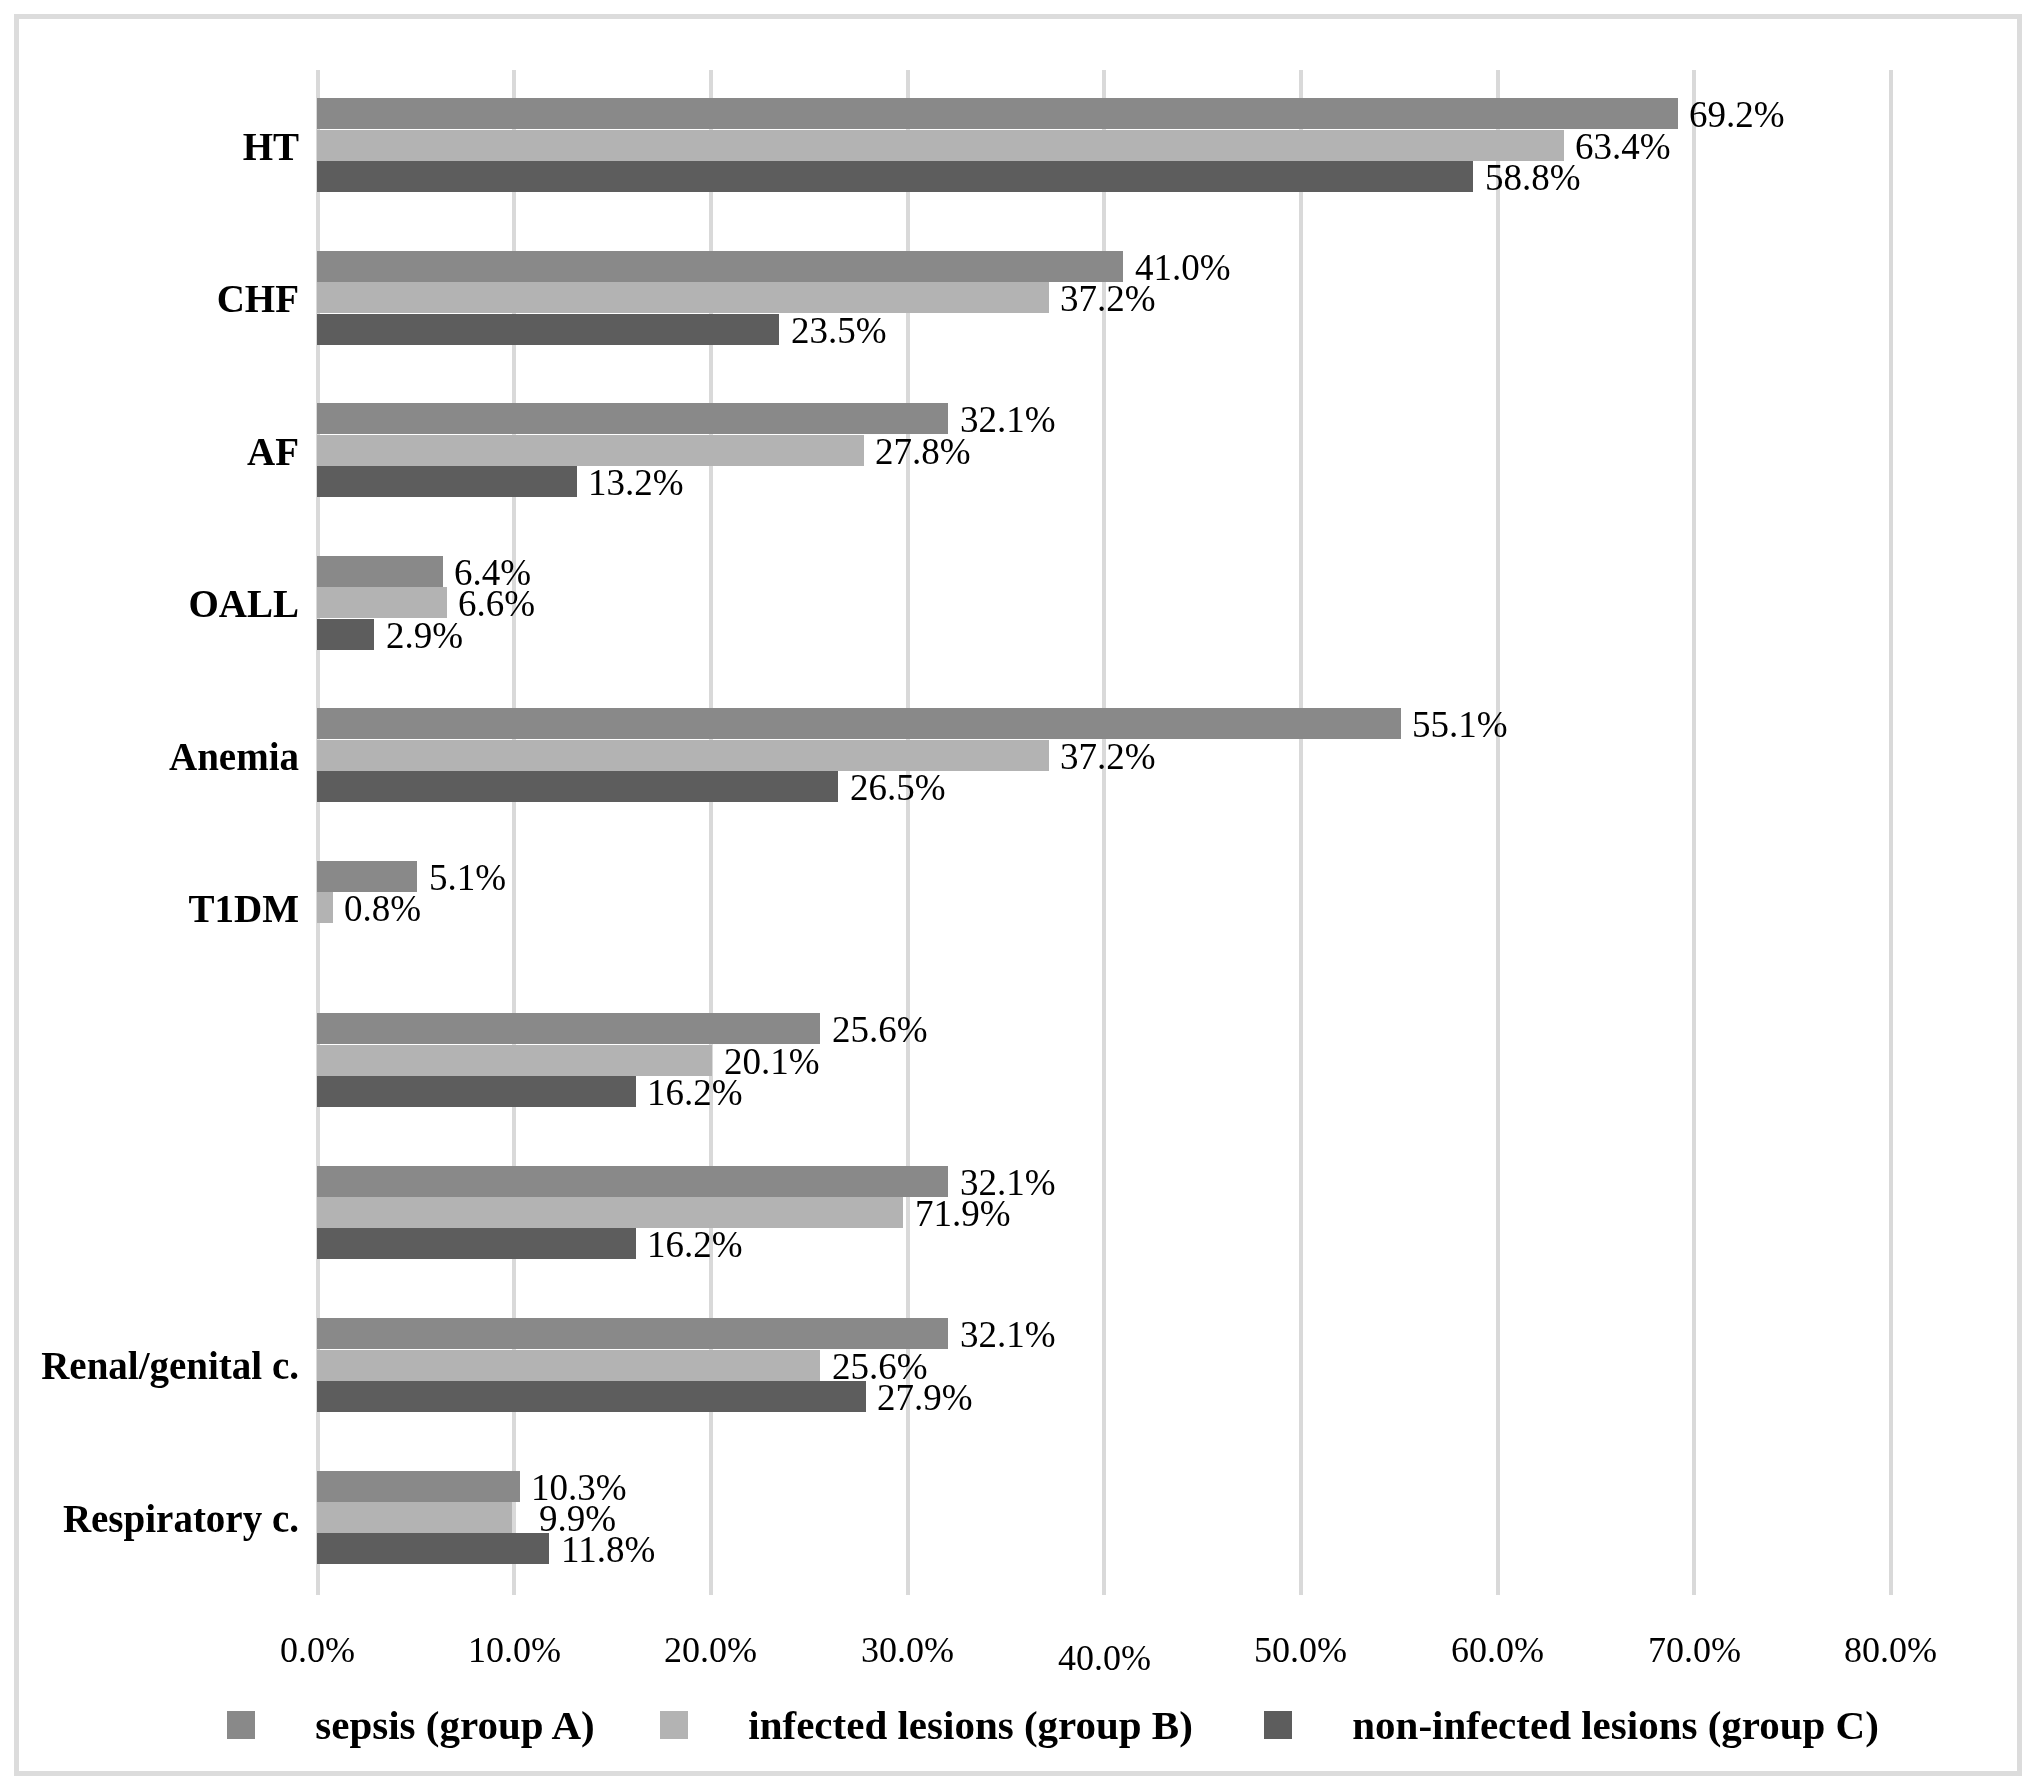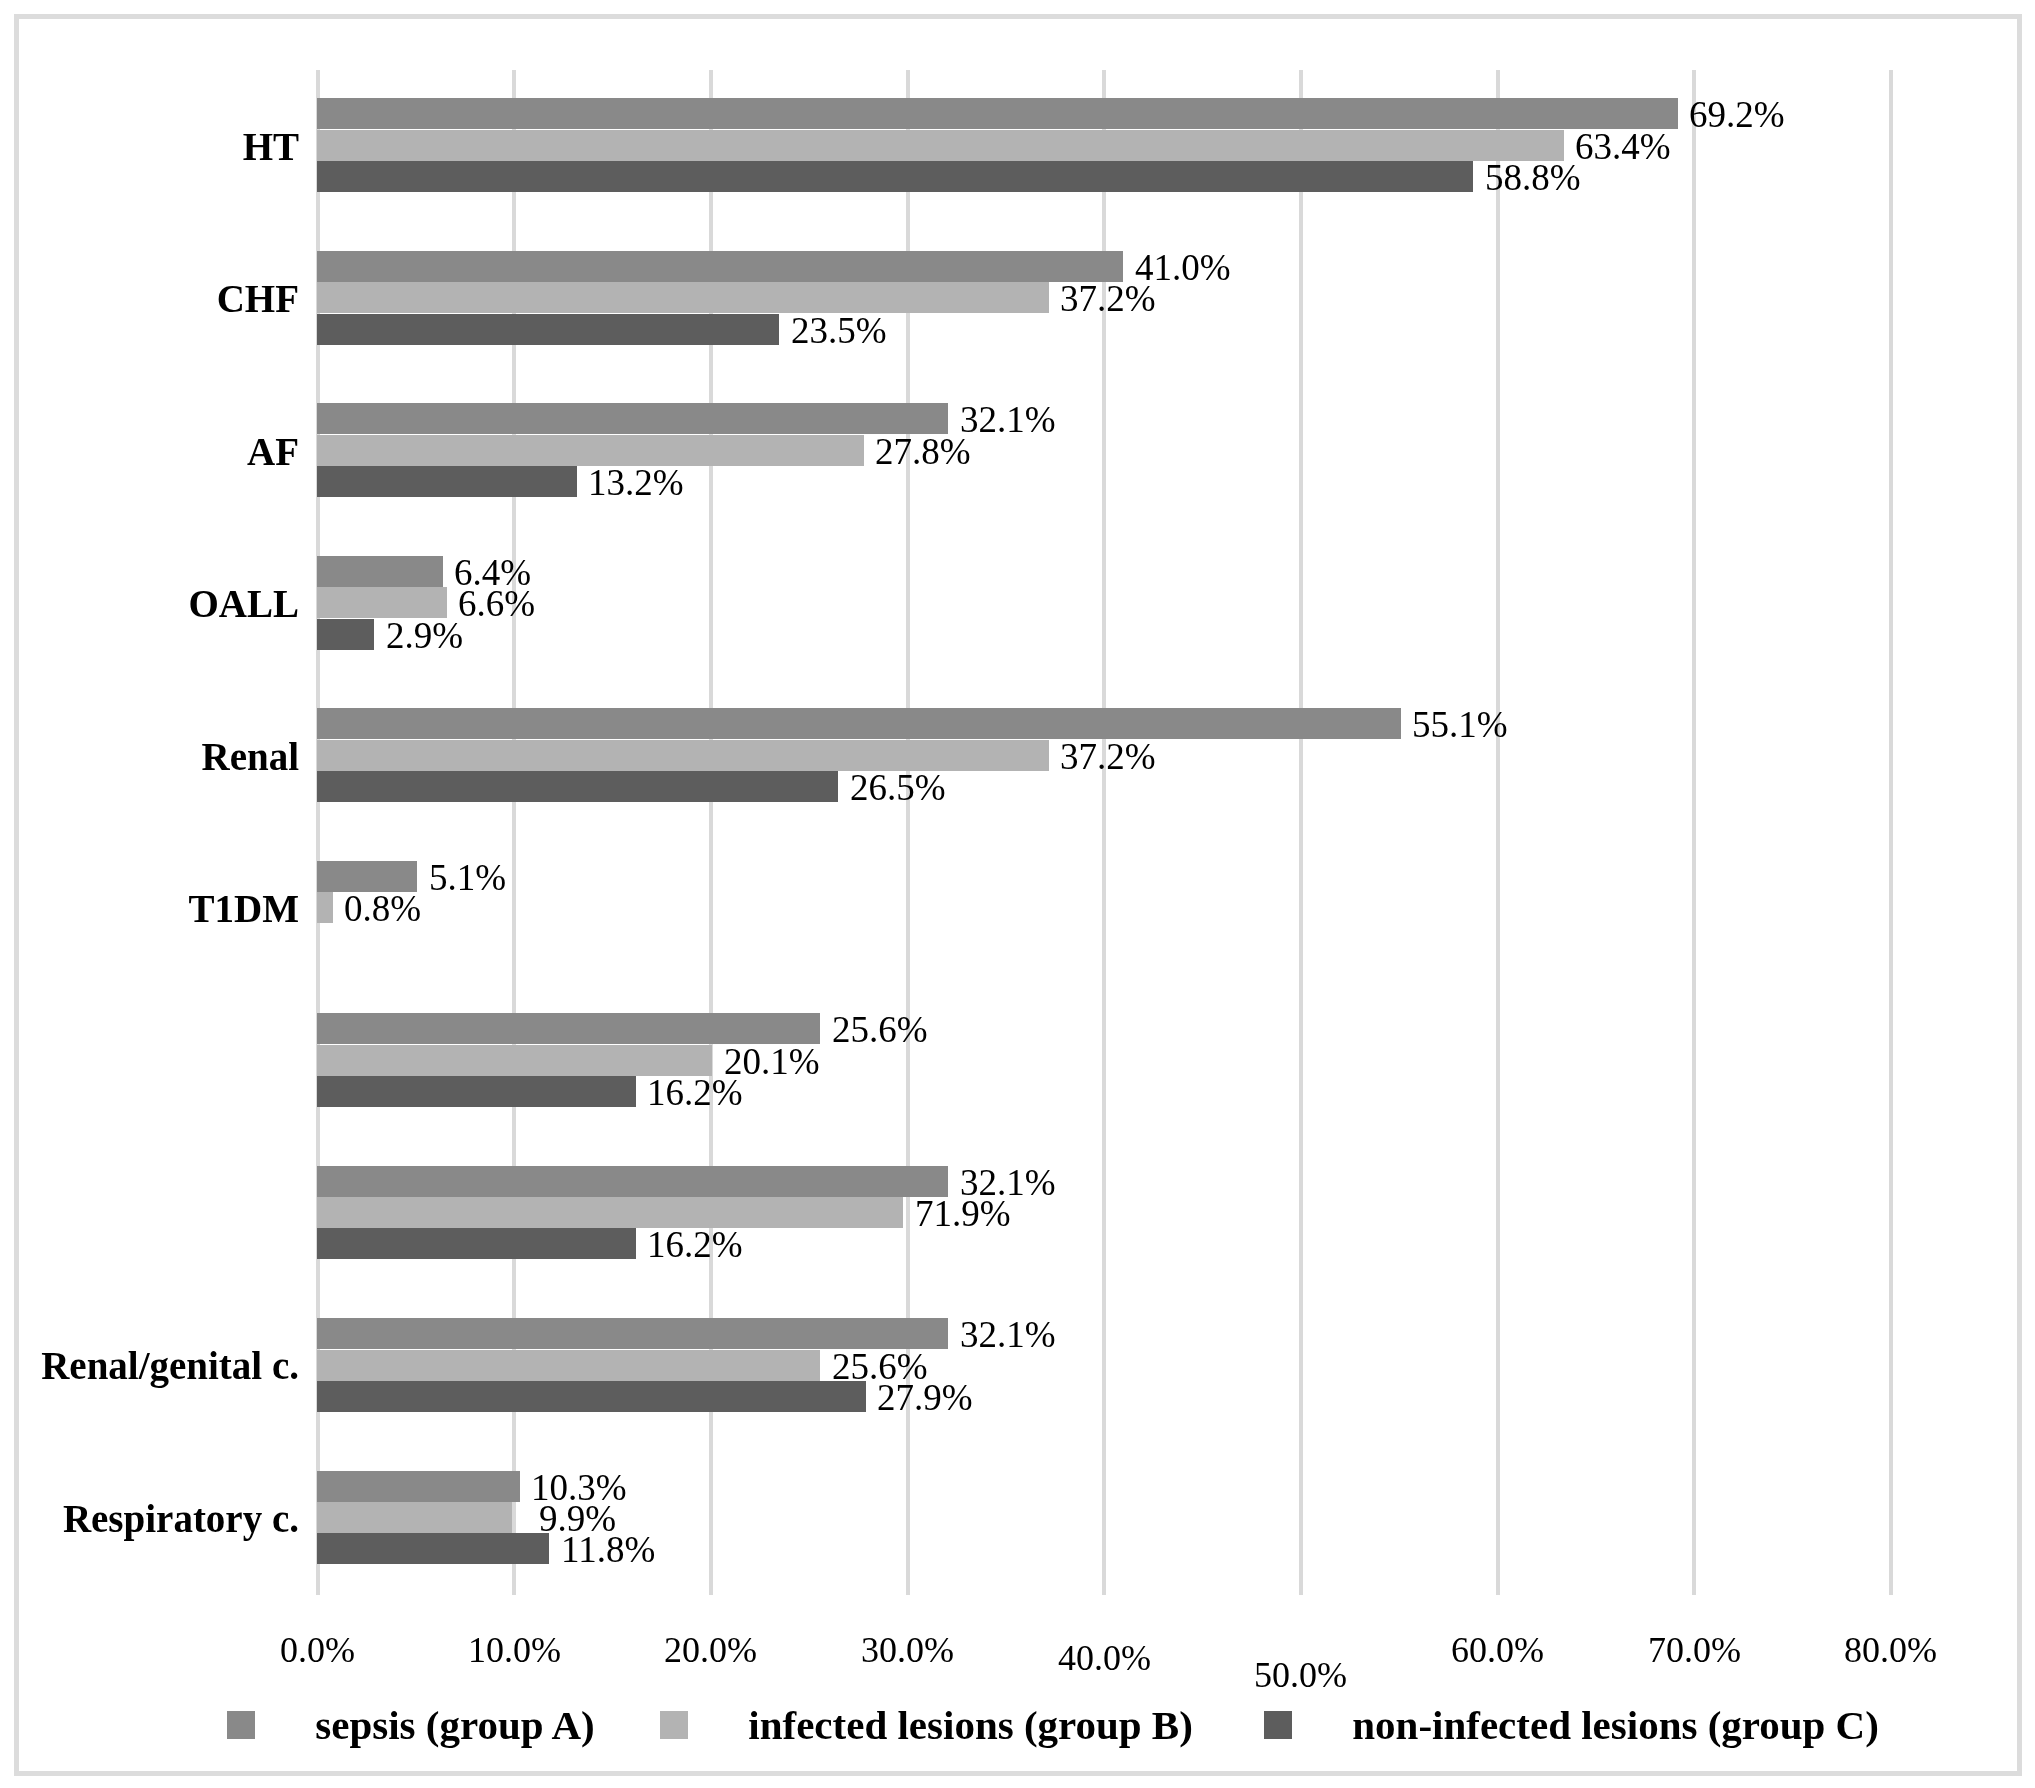--- a/index.html
+++ b/index.html
@@ -112,21 +112,21 @@
     <div class="val-label" style="left: 875px; top: 435px; height: 31px; line-height: 33px;">27.8%</div>
     <div class="bar" style="left: 317px; top: 466px; width: 260px; height: 31px; background: rgb(93, 93, 93);"></div>
     <div class="val-label" style="left: 588px; top: 466px; height: 31px; line-height: 33px;">13.2%</div>
     <div class="cat-label" style="top: 579px; height: 49px; line-height: 49px;">OALL</div>
     <div class="bar" style="left: 317px; top: 556px; width: 126px; height: 31px; background: rgb(137, 137, 137);"></div>
     <div class="val-label" style="left: 454px; top: 556px; height: 31px; line-height: 33px;">6.4%</div>
     <div class="bar" style="left: 317px; top: 587px; width: 130px; height: 31px; background: rgb(179, 179, 179);"></div>
     <div class="val-label" style="left: 458px; top: 587px; height: 31px; line-height: 33px;">6.6%</div>
     <div class="bar" style="left: 317px; top: 619px; width: 57px; height: 31px; background: rgb(93, 93, 93);"></div>
     <div class="val-label" style="left: 386px; top: 619px; height: 31px; line-height: 33px;">2.9%</div>
-    <div class="cat-label" style="top: 732px; height: 49px; line-height: 49px;">Renal</div>
+    <div class="cat-label" style="top: 732px; height: 49px; line-height: 49px;">Anemia</div>
     <div class="bar" style="left: 317px; top: 708px; width: 1084px; height: 31px; background: rgb(137, 137, 137);"></div>
     <div class="val-label" style="left: 1412px; top: 708px; height: 31px; line-height: 33px;">55.1%</div>
     <div class="bar" style="left: 317px; top: 740px; width: 732px; height: 31px; background: rgb(179, 179, 179);"></div>
     <div class="val-label" style="left: 1060px; top: 740px; height: 31px; line-height: 33px;">37.2%</div>
     <div class="bar" style="left: 317px; top: 771px; width: 521px; height: 31px; background: rgb(93, 93, 93);"></div>
     <div class="val-label" style="left: 850px; top: 771px; height: 31px; line-height: 33px;">26.5%</div>
     <div class="cat-label" style="top: 884px; height: 49px; line-height: 49px;">T1DM</div>
     <div class="bar" style="left: 317px; top: 861px; width: 100px; height: 31px; background: rgb(137, 137, 137);"></div>
     <div class="val-label" style="left: 429px; top: 861px; height: 31px; line-height: 33px;">5.1%</div>
     <div class="bar" style="left: 317px; top: 892px; width: 15.7px; height: 31px; background: rgb(179, 179, 179);"></div>
@@ -155,21 +155,21 @@
     <div class="val-label" style="left: 531px; top: 1471px; height: 31px; line-height: 33px;">10.3%</div>
     <div class="bar" style="left: 317px; top: 1502px; width: 195px; height: 31px; background: rgb(179, 179, 179);"></div>
     <div class="val-label" style="left: 523px; top: 1502px; height: 31px; line-height: 33px; margin-left: 16px;">9.9%</div>
     <div class="bar" style="left: 317px; top: 1533px; width: 232px; height: 31px; background: rgb(93, 93, 93);"></div>
     <div class="val-label" style="left: 561px; top: 1533px; height: 31px; line-height: 33px;">11.8%</div>
     <div class="tick-label" style="left: 219px; top: 1629px;">0.0%</div>
     <div class="tick-label" style="left: 416px; top: 1629px;">10.0%</div>
     <div class="tick-label" style="left: 612px; top: 1629px;">20.0%</div>
     <div class="tick-label" style="left: 809px; top: 1629px;">30.0%</div>
     <div class="tick-label" style="left: 1006px; top: 1629px; margin-top: 8px;">40.0%</div>
-    <div class="tick-label" style="left: 1202px; top: 1629px; margin-top: 25px;">50.0%</div>
+    <div class="tick-label" style="left: 1202px; top: 1629px;">50.0%</div>
     <div class="tick-label" style="left: 1399px; top: 1629px;">60.0%</div>
     <div class="tick-label" style="left: 1596px; top: 1629px;">70.0%</div>
     <div class="tick-label" style="left: 1792px; top: 1629px;">80.0%</div>
     <div class="legend-item" style="left: 227px; top: 1701px;">
       <div class="legend-swatch" style="background: rgb(137, 137, 137);"></div>
       <div class="legend-label">sepsis (group A)</div>
     </div>
     <div class="legend-item" style="left: 660px; top: 1701px;">
       <div class="legend-swatch" style="background: rgb(179, 179, 179);"></div>
       <div class="legend-label">infected lesions (group B)</div>

